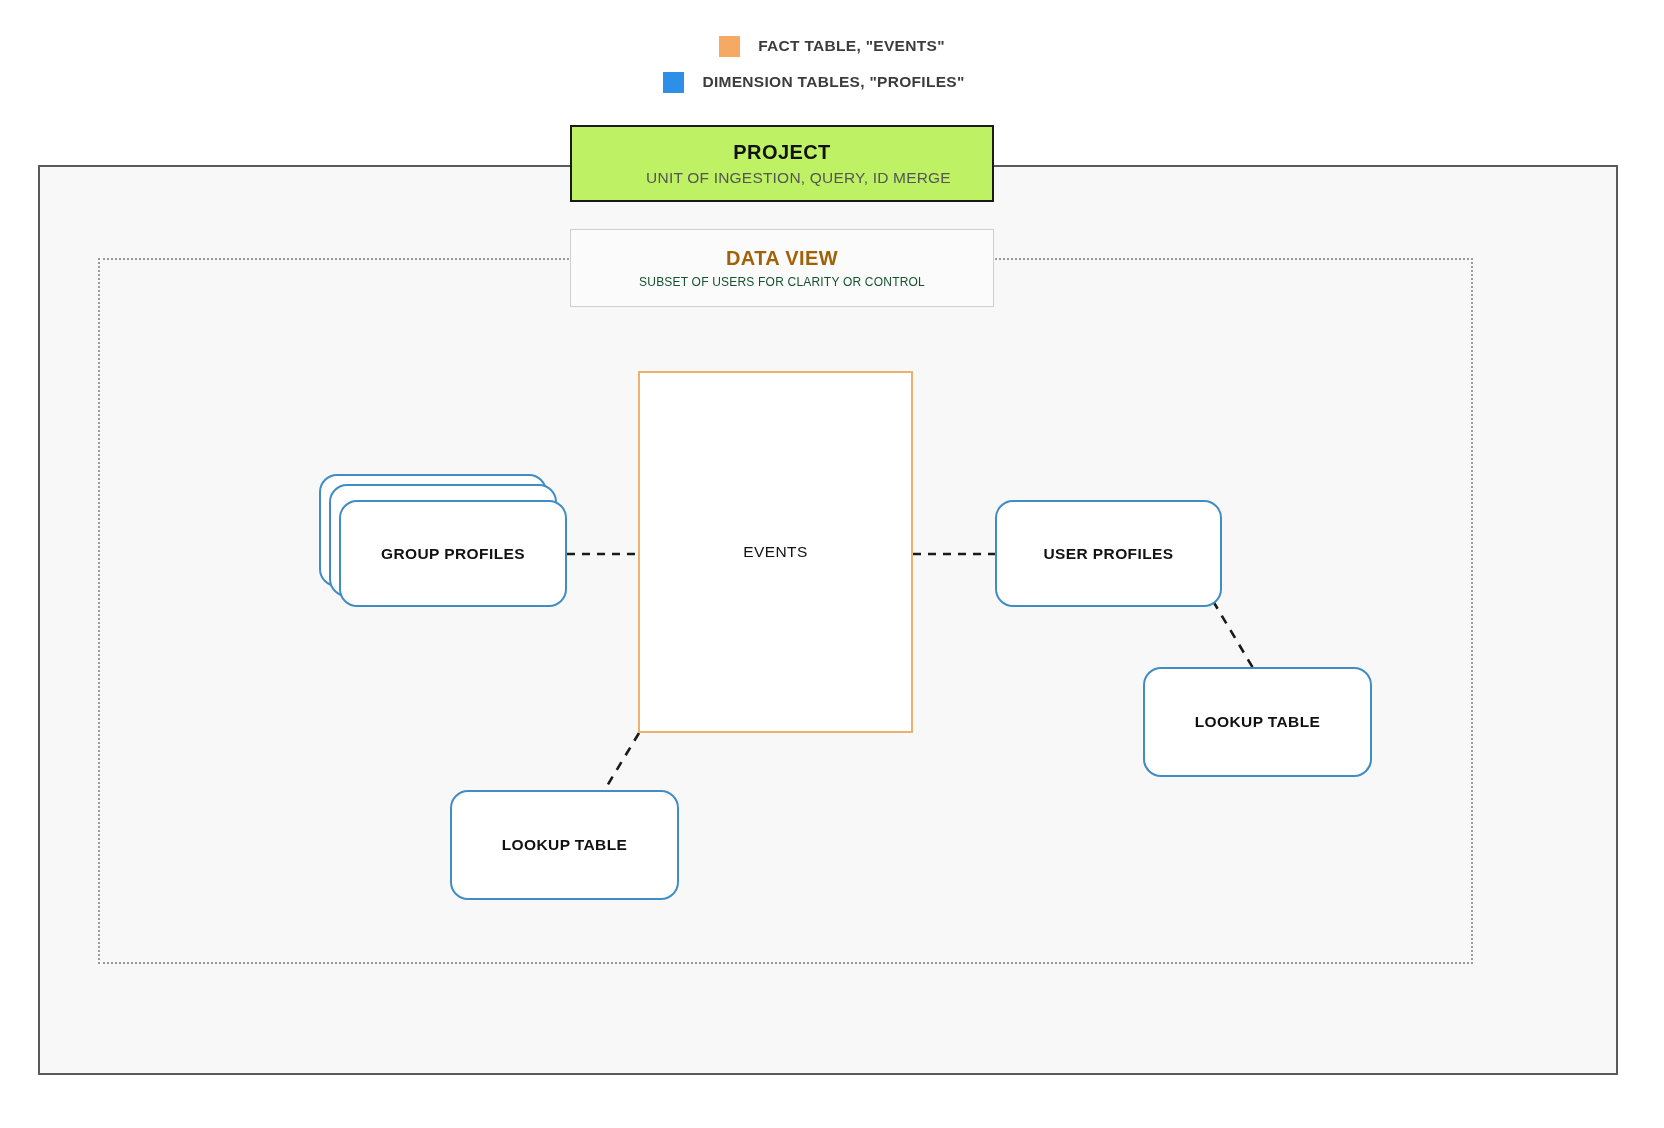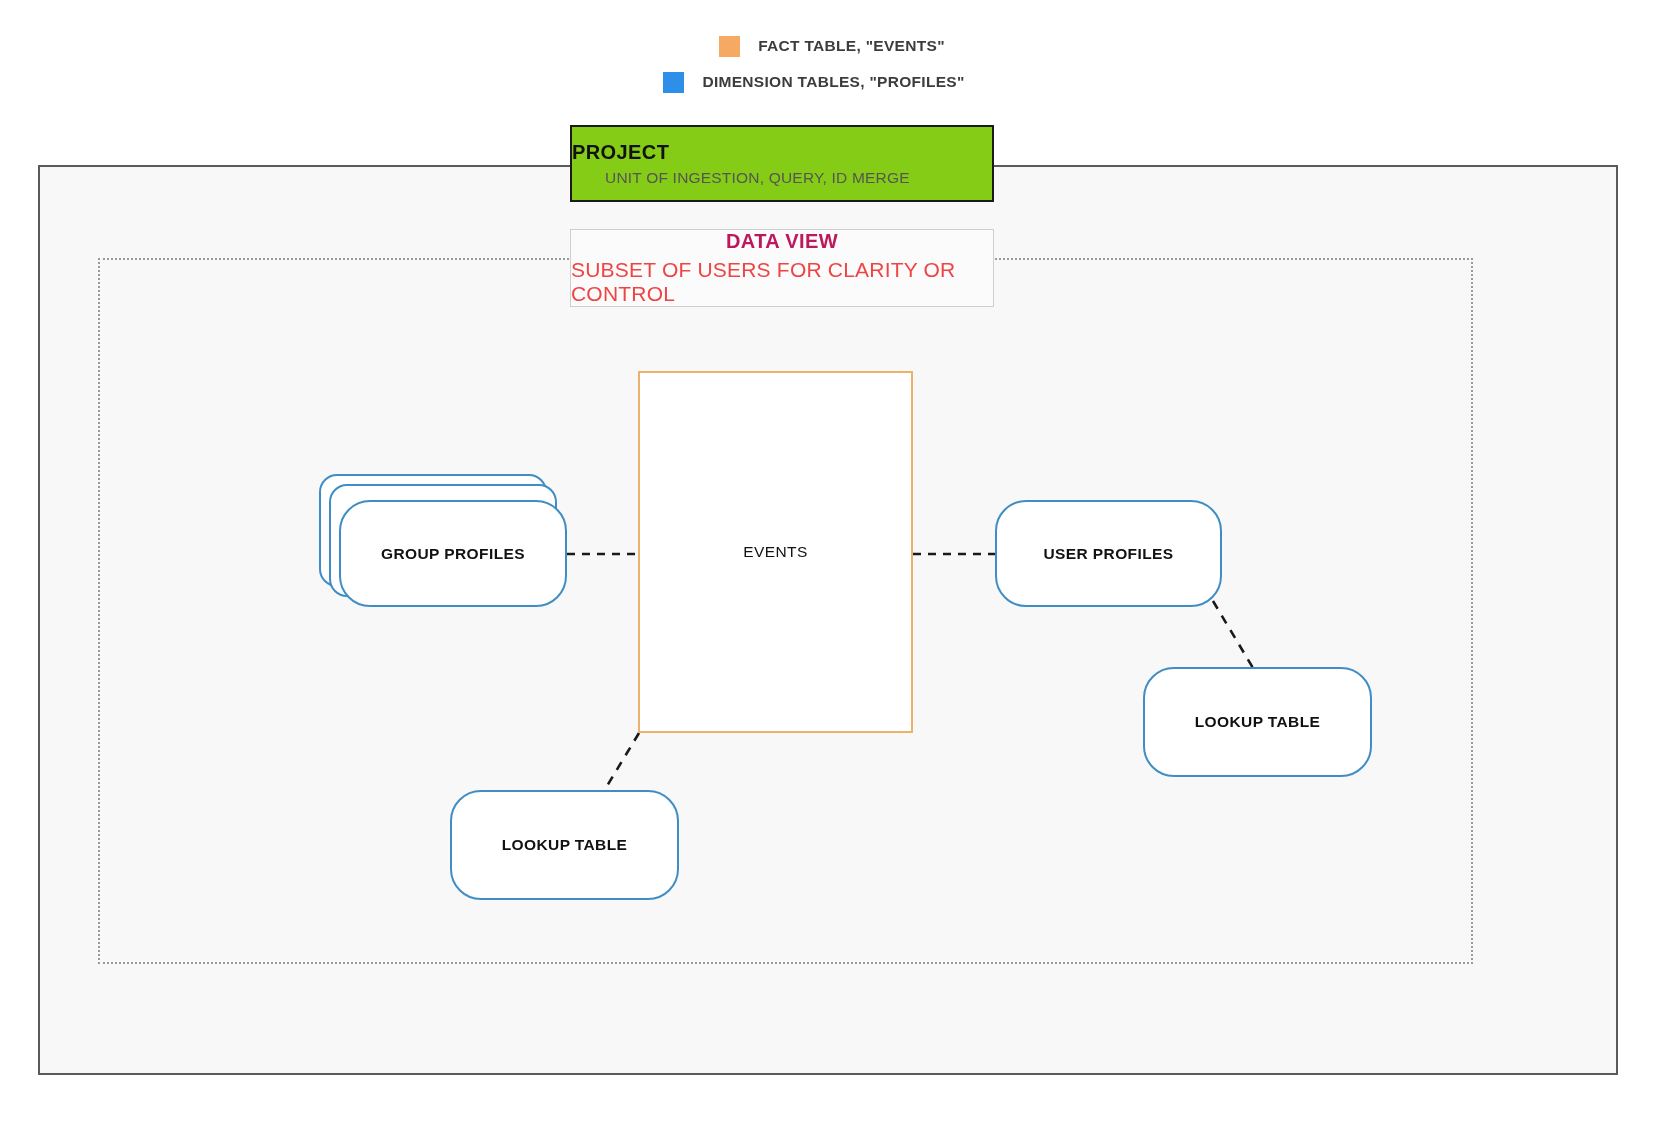--- a/index.html
+++ b/index.html
@@ -69,25 +69,26 @@
     box-sizing: border-box;
   }
 
   
   #project-box {
     position: absolute;
     left: 570px;
     top: 125px;
     width: 424px;
     height: 77px;
-    background: #84cc16;
+    background: #bef264;
     border: 2px solid #1a1a1a;
     box-sizing: border-box;
     display: flex;
     flex-direction: column;
+    align-items: center;
     justify-content: center;
   }
   #project-box .box-title {
     font-size: 20px;
     font-weight: bold;
     color: #111111;
     letter-spacing: 0.4px;
     margin-bottom: 5px;
   }
   #project-box .box-sub {
@@ -108,27 +109,27 @@
     border: 1px solid #cfcfcf;
     box-sizing: border-box;
     display: flex;
     flex-direction: column;
     align-items: center;
     justify-content: center;
   }
   #dataview-box .box-title {
     font-size: 20px;
     font-weight: bold;
-    color: #be185d;
+    color: #a16207;
     letter-spacing: 0.4px;
     margin-bottom: 5px;
   }
   #dataview-box .box-sub {
-    font-size: 21px;
-    color: #ef4444;
+    font-size: 12px;
+    color: #14532d;
     letter-spacing: 0.2px;
   }
 
   
   #events-box {
     position: absolute;
     left: 638px;
     top: 371px;
     width: 275px;
     height: 362px;
@@ -144,21 +145,21 @@
     font-weight: normal;
     color: #111111;
     letter-spacing: 0.4px;
   }
 
   
   .blue-node {
     position: absolute;
     background: #ffffff;
     border: 2.5px solid #3f8dc4;
-    border-radius: 31px;
+    border-radius: 18px;
     box-sizing: border-box;
     display: flex;
     align-items: center;
     justify-content: center;
   }
   .blue-node .node-label {
     font-size: 15.5px;
     font-weight: bold;
     color: #111111;
     letter-spacing: 0.4px;

